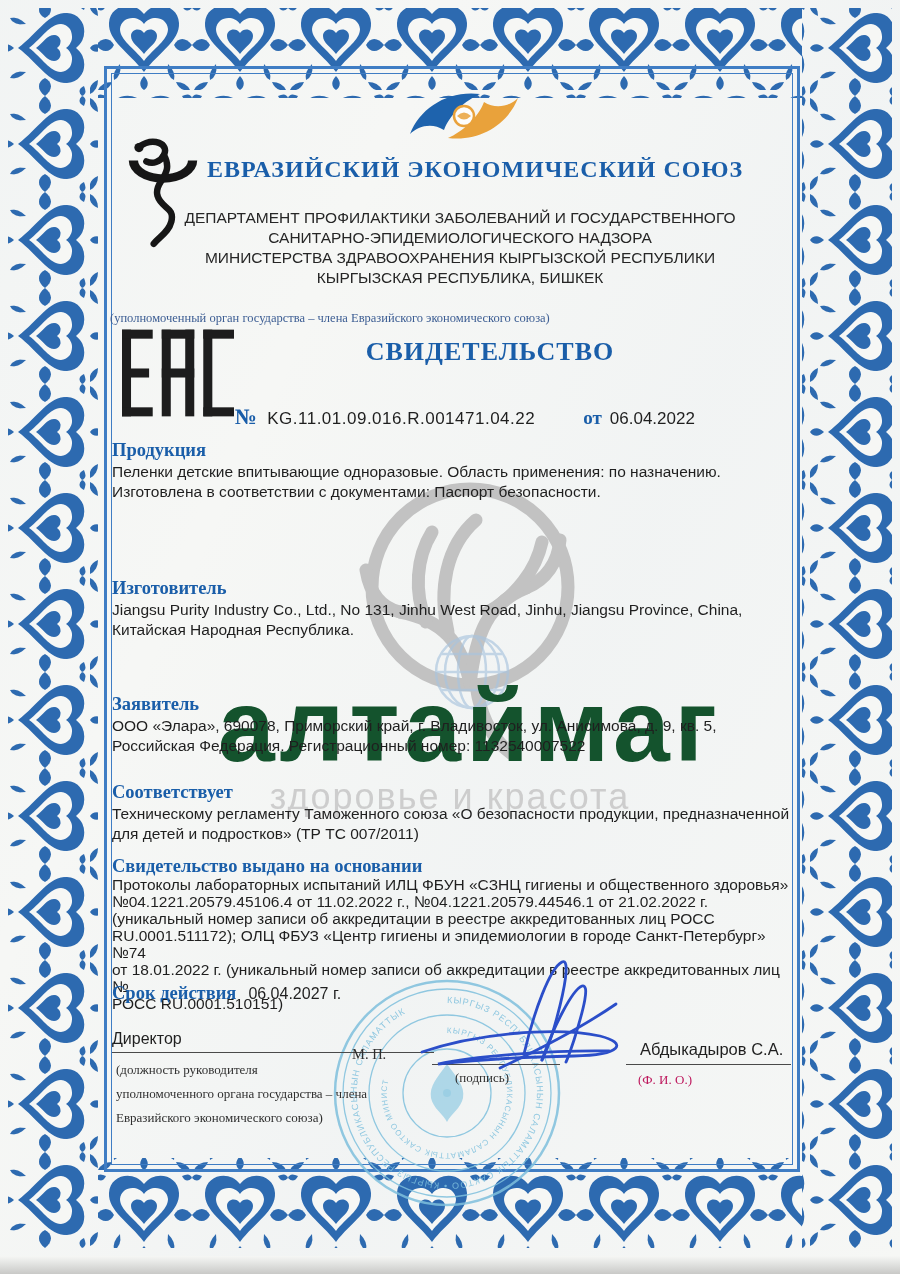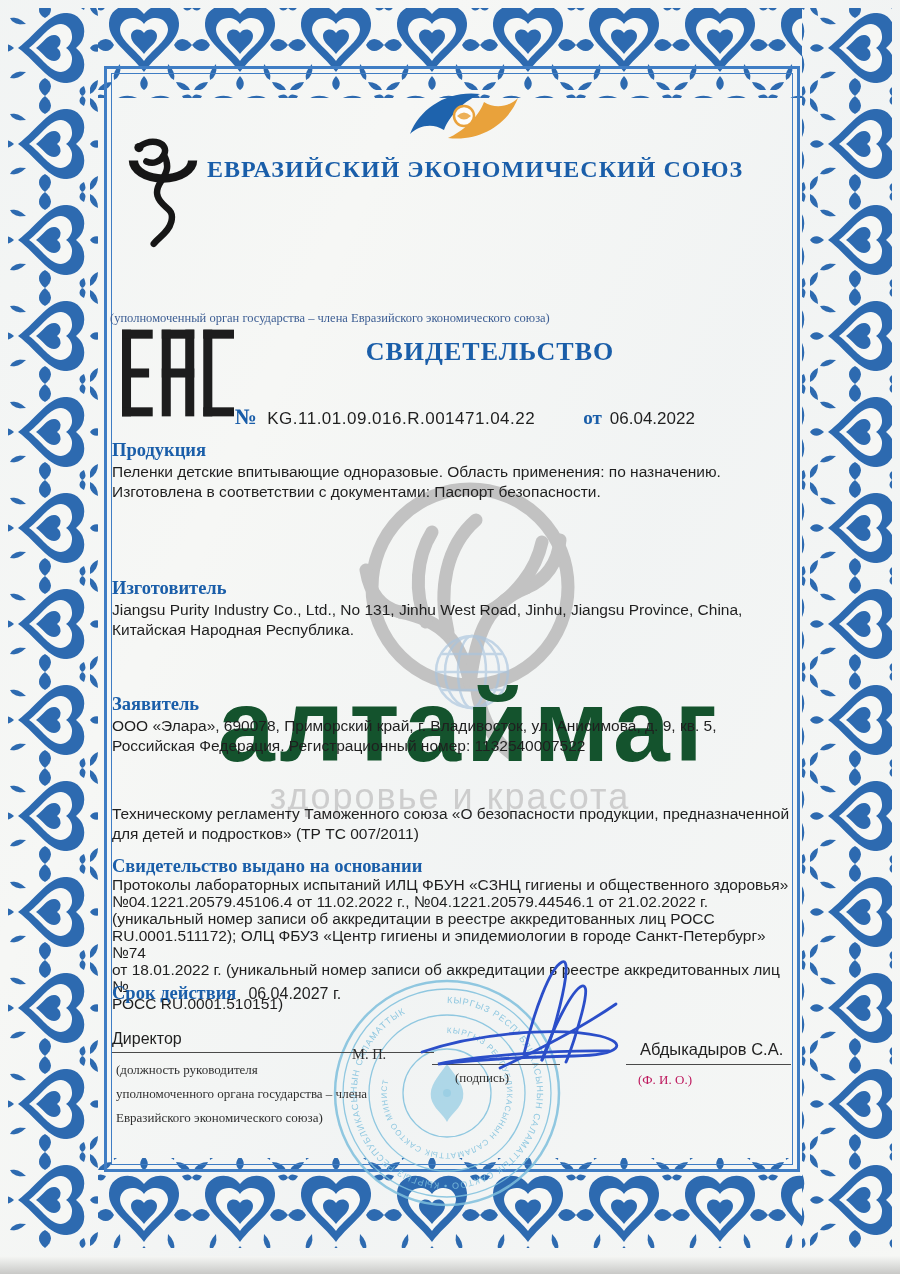--- a/index.html
+++ b/index.html
@@ -123,20 +123,24 @@
     <path fill="#161616" d="M3,26 A37,24 0 0 0 77,26 L67,26 A27,15 0 0 1 13,26 Z"></path>
     <g fill="none" stroke="#161616" stroke-width="7" stroke-linecap="round">
       <path d="M14,11 C30,0 47,8 41,20 C37,28 29,30 22,27"></path>
       <path d="M41,20 C53,42 30,48 34,64 C38,78 53,76 49,92 C46,104 36,108 30,116"></path>
     </g>
     <circle cx="14" cy="12" r="5" fill="#161616"></circle>
   </svg>
 
   <div class="layer serif blue union-title">ЕВРАЗИЙСКИЙ ЭКОНОМИЧЕСКИЙ СОЮЗ</div>
 
+  <div class="layer dept">ДЕПАРТАМЕНТ ПРОФИЛАКТИКИ ЗАБОЛЕВАНИЙ И ГОСУДАРСТВЕННОГО
+САНИТАРНО-ЭПИДЕМИОЛОГИЧЕСКОГО НАДЗОРА
+МИНИСТЕРСТВА ЗДРАВООХРАНЕНИЯ КЫРГЫЗСКОЙ РЕСПУБЛИКИ
+КЫРГЫЗСКАЯ РЕСПУБЛИКА, БИШКЕК</div>
 
   <div class="layer serif authority">(уполномоченный орган государства – члена Евразийского экономического союза)</div>
 
   <svg class="layer" style="left:122px;top:324px" width="112" height="98" viewBox="0 0 124 96">
     <g fill="#1d1d1d">
       <rect x="0" y="0" width="10" height="96"></rect>
         <rect x="0" y="0" width="34" height="10"></rect>
       <rect x="0" y="43" width="30" height="10"></rect>
         <rect x="0" y="86" width="34" height="10"></rect>
       <rect x="44" y="0" width="10" height="96"></rect>
@@ -160,20 +164,21 @@
 Изготовлена в соответствии с документами: Паспорт безопасности.</div>
 
   <div class="layer serif blue sec-h" style="top:578px">Изготовитель</div>
   <div class="layer sec-b" style="top:600px">Jiangsu Purity Industry Co., Ltd., No 131, Jinhu West Road, Jinhu, Jiangsu Province, China,
 Китайская Народная Республика.</div>
 
   <div class="layer serif blue sec-h" style="top:694px">Заявитель</div>
   <div class="layer sec-b" style="top:716px">ООО «Элара», 690078, Приморский край, г. Владивосток, ул. Анисимова, д. 9, кв. 5,
 Российская Федерация. Регистрационный номер: 1132540007522</div>
 
+  <div class="layer serif blue sec-h" style="top:782px">Соответствует</div>
   <div class="layer sec-b" style="top:804px">Техническому регламенту Таможенного союза «О безопасности продукции, предназначенной
 для детей и подростков» (ТР ТС 007/2011)</div>
 
   <div class="layer serif blue sec-h" style="top:856px">Свидетельство выдано на основании</div>
   <div class="layer sec-b basis-b" style="top:876px">Протоколы лабораторных испытаний ИЛЦ ФБУН «СЗНЦ гигиены и общественного здоровья»
 №04.1221.20579.45106.4 от 11.02.2022 г., №04.1221.20579.44546.1 от 21.02.2022 г.
 (уникальный номер записи об аккредитации в реестре аккредитованных лиц РОСС
 RU.0001.511172); ОЛЦ ФБУЗ «Центр гигиены и эпидемиологии в городе Санкт-Петербург» №74
 от 18.01.2022 г. (уникальный номер записи об аккредитации в реестре аккредитованных лиц №
 РОСС RU.0001.510151)</div>

